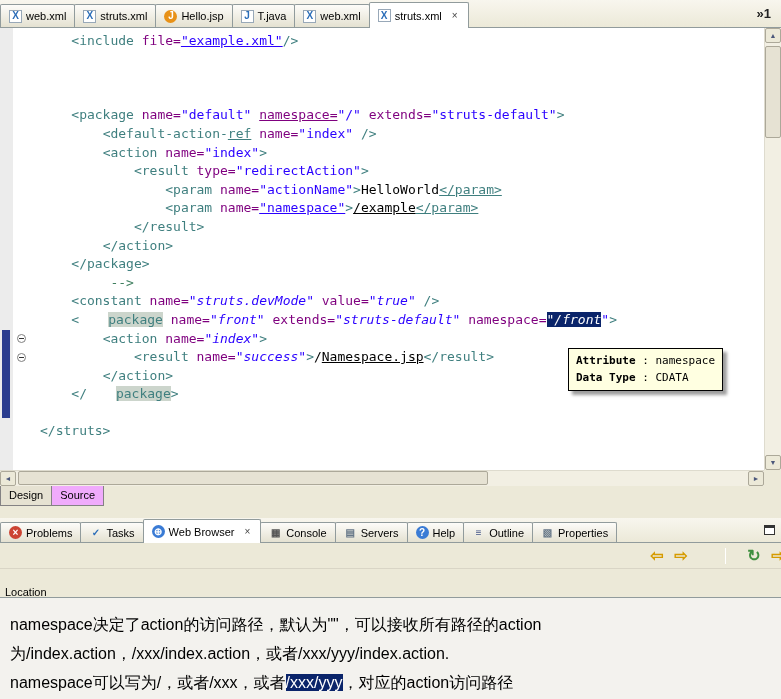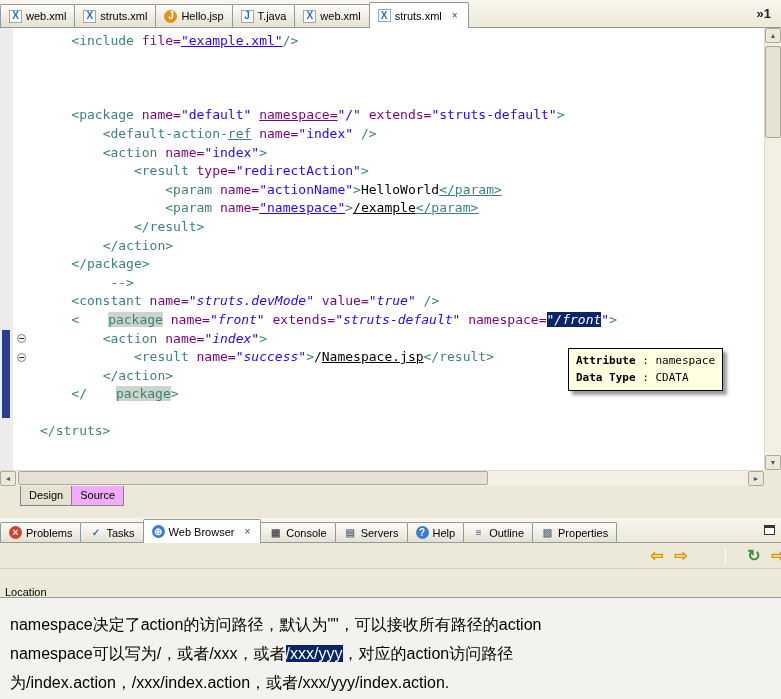--- a/index.html
+++ b/index.html
@@ -65,21 +65,21 @@
   #sbCorner { position:absolute; right:0; top:442px; width:17px; height:16px; background:#ece9d8; }
 
   
   #tooltip { position:absolute; left:568px; top:348px; z-index:20; background:var(--tooltip-bg,#ffffe1);
              border:1px solid #000; padding:3px 7px 4px; font-family:"DejaVu Sans Mono",monospace;
              font-size:11px; line-height:17px; white-space:pre; box-shadow:4px 4px 3px rgba(0,0,0,0.38); }
   .tt-label { font-weight:bold; }
 
   
   #pageTabs { position:absolute; top:486px; left:0; right:0; height:22px; background:var(--chrome-bg,#ece9d8);
-              display:flex; align-items:flex-start; padding-left:0;margin-left:20px; }
+              display:flex; align-items:flex-start; padding-left:0; }
   .ptab { font-size:11px; padding:3px 8px 4px; border:1px solid #848284; border-top:none;
           background:#e6e2d2; margin-right:-1px; }
   .ptab.active { background:#f0abfc; z-index:2; }
 
   
   #panelToolbar { position:absolute; top:543px; left:0; right:0; height:25px; background:var(--chrome-bg,#ece9d8);
                   display:flex; align-items:center; justify-content:flex-end; overflow:hidden; }
   .nav-icon { width:24px; text-align:center; font-size:16px; font-weight:bold; line-height:1; }
   .toolbar-sep { width:1px; height:16px; background:#aca899; border-right:1px solid #fff; margin:0 16px 0 32px; }
   #locationRow { position:absolute; top:568px; left:0; right:0; height:29px; background:var(--chrome-bg,#ece9d8);
@@ -256,17 +256,17 @@
       <span class="nav-icon" style="color: rgb(63, 143, 63);">↻</span>
       <span class="nav-icon" style="color: rgb(214, 155, 0); margin-right: -9px;">⇨</span>
     </div>
 
   <div id="locationRow">
     <span id="locationLabel">Location</span>
   </div>
 
   <div id="browserContent">
       <div class="browser-line"><span>namespace决定了action的访问路径，默认为""，可以接收所有路径的action</span></div>
+      <div class="browser-line"><span>为/index.action，/xxx/index.action，或者/xxx/yyy/index.action.</span></div>
       <div class="browser-line"><span>namespace可以写为/，或者/xxx，或者</span><span class="hl">/xxx/yyy</span><span>，对应的action访问路径</span></div>
-      <div class="browser-line"><span>为/index.action，/xxx/index.action，或者/xxx/yyy/index.action.</span></div>
     </div>
 
 </div>
 
 </body></html>

